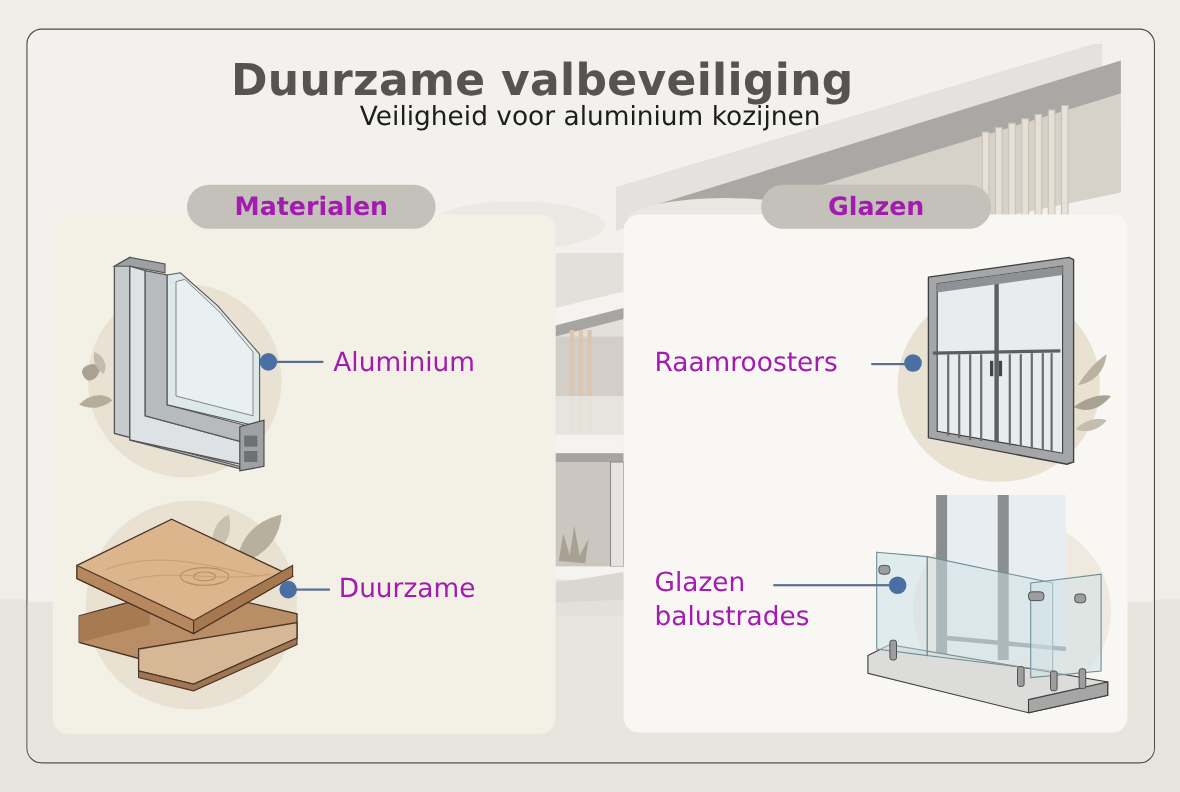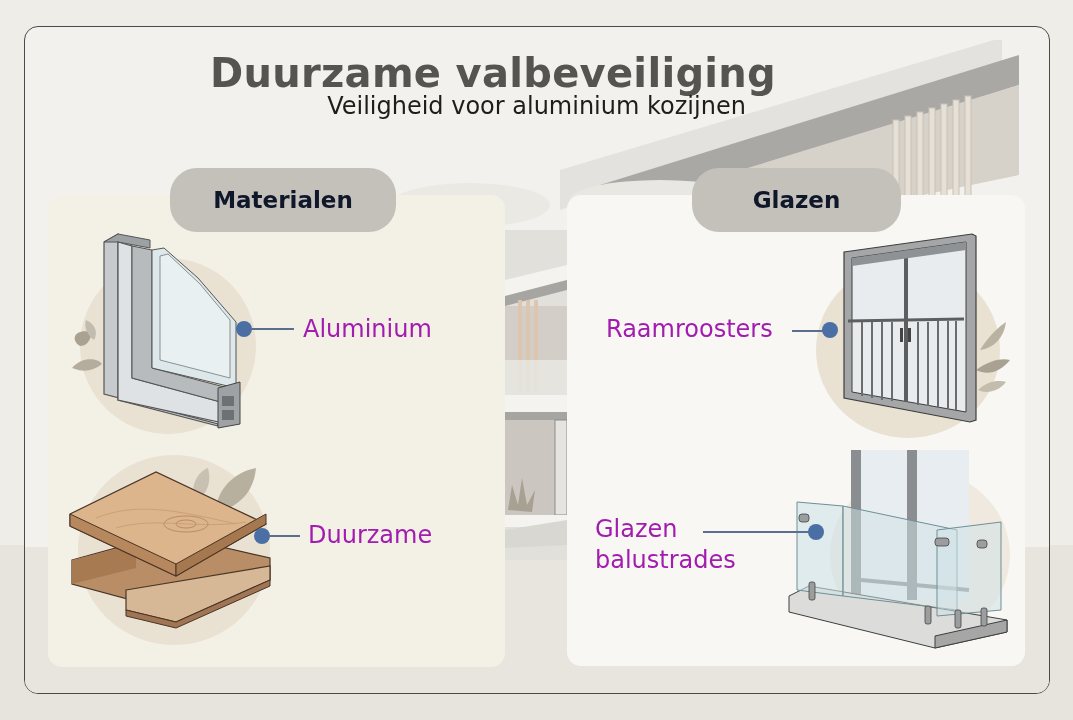--- a/index.html
+++ b/index.html
@@ -32,24 +32,24 @@
       position: absolute; left: 0; width: 1073px; top: 92px;
       text-align: center; font-size: 24px; color: #1d1d1b;
     }
     .panel {
       position: absolute; border-radius: 14px;
     }
     .panel-left { left: 48px; top: 195px; width: 457px; height: 472px; background: #f3f0e6; }
     .panel-right { left: 567px; top: 195px; width: 458px; height: 471px; background: #f8f7f4; }
 
     .pill {
-      position: absolute; height: 64px; border-radius: 27px;
+      position: absolute; height: 40px; border-radius: 27px;
       background: #c4c1bb; font-weight: bold; font-size: 23px;
       display: flex; align-items: center; justify-content: center;
-      color: #0f172a;
+      color: #a21caf;
     }
     .pill-left { left: 170px; top: 168px; width: 226px; }
     .pill-right { left: 692px; top: 168px; width: 209px; }
 
     .circle {
       position: absolute; border-radius: 50%; background: #e9e1d2;
     }
     .label {
       position: absolute; font-size: 24px; color: #a21caf; line-height: 31px;
     }
@@ -182,21 +182,21 @@
     <line x1="52" y1="92" x2="52" y2="171"></line>
     <line x1="78" y1="92" x2="78" y2="175"></line>
     <line x1="88" y1="92" x2="88" y2="176"></line>
     <line x1="98" y1="91" x2="98" y2="178"></line>
     <line x1="108" y1="91" x2="108" y2="179"></line>
     <line x1="116" y1="91" x2="116" y2="180"></line>
   </g>
   <rect x="60" y="98" width="3" height="14" fill="#444"></rect>
   <rect x="68" y="98" width="3" height="14" fill="#444"></rect>
 </svg>
-<div class="label" style="left:595px;top:314px;margin-left:11px;">Raamroosters</div>
+<div class="label" style="left:595px;top:314px;">Raamroosters</div>
 <div class="line" style="left:792px;top:330px;width:32px;"></div>
 <div class="dot" style="left:822px;top:322px;"></div>
 
 <div class="circle" style="left:830px;top:470px;width:180px;height:170px;background:#efe9df;"></div>
 <svg class="illus" style="left:785px;top:450px" width="225" height="200">
 
   <rect x="66" y="0" width="118" height="150" fill="#e7edf0"></rect>
   <rect x="66" y="0" width="10" height="150" fill="#8b8e90"></rect>
   <rect x="122" y="0" width="10" height="150" fill="#8b8e90"></rect>
   <line x1="76" y1="130" x2="184" y2="140" stroke="#8b8e90" stroke-width="4"></line>

